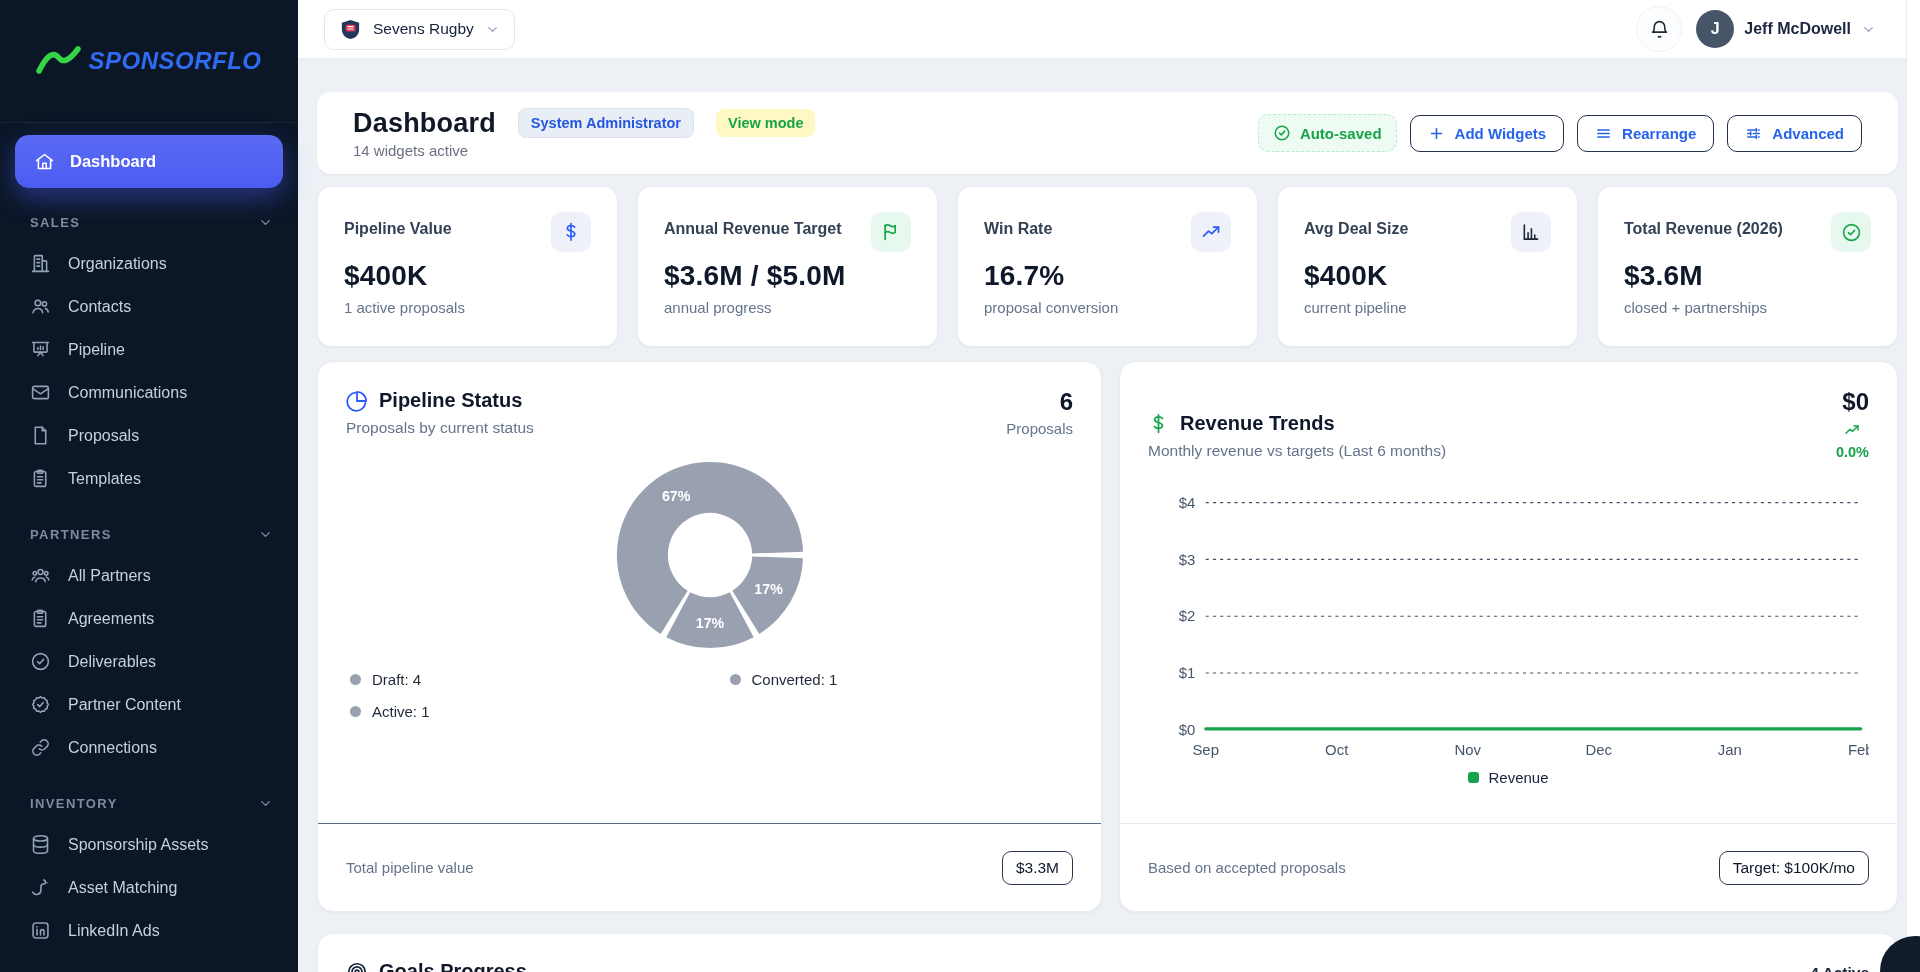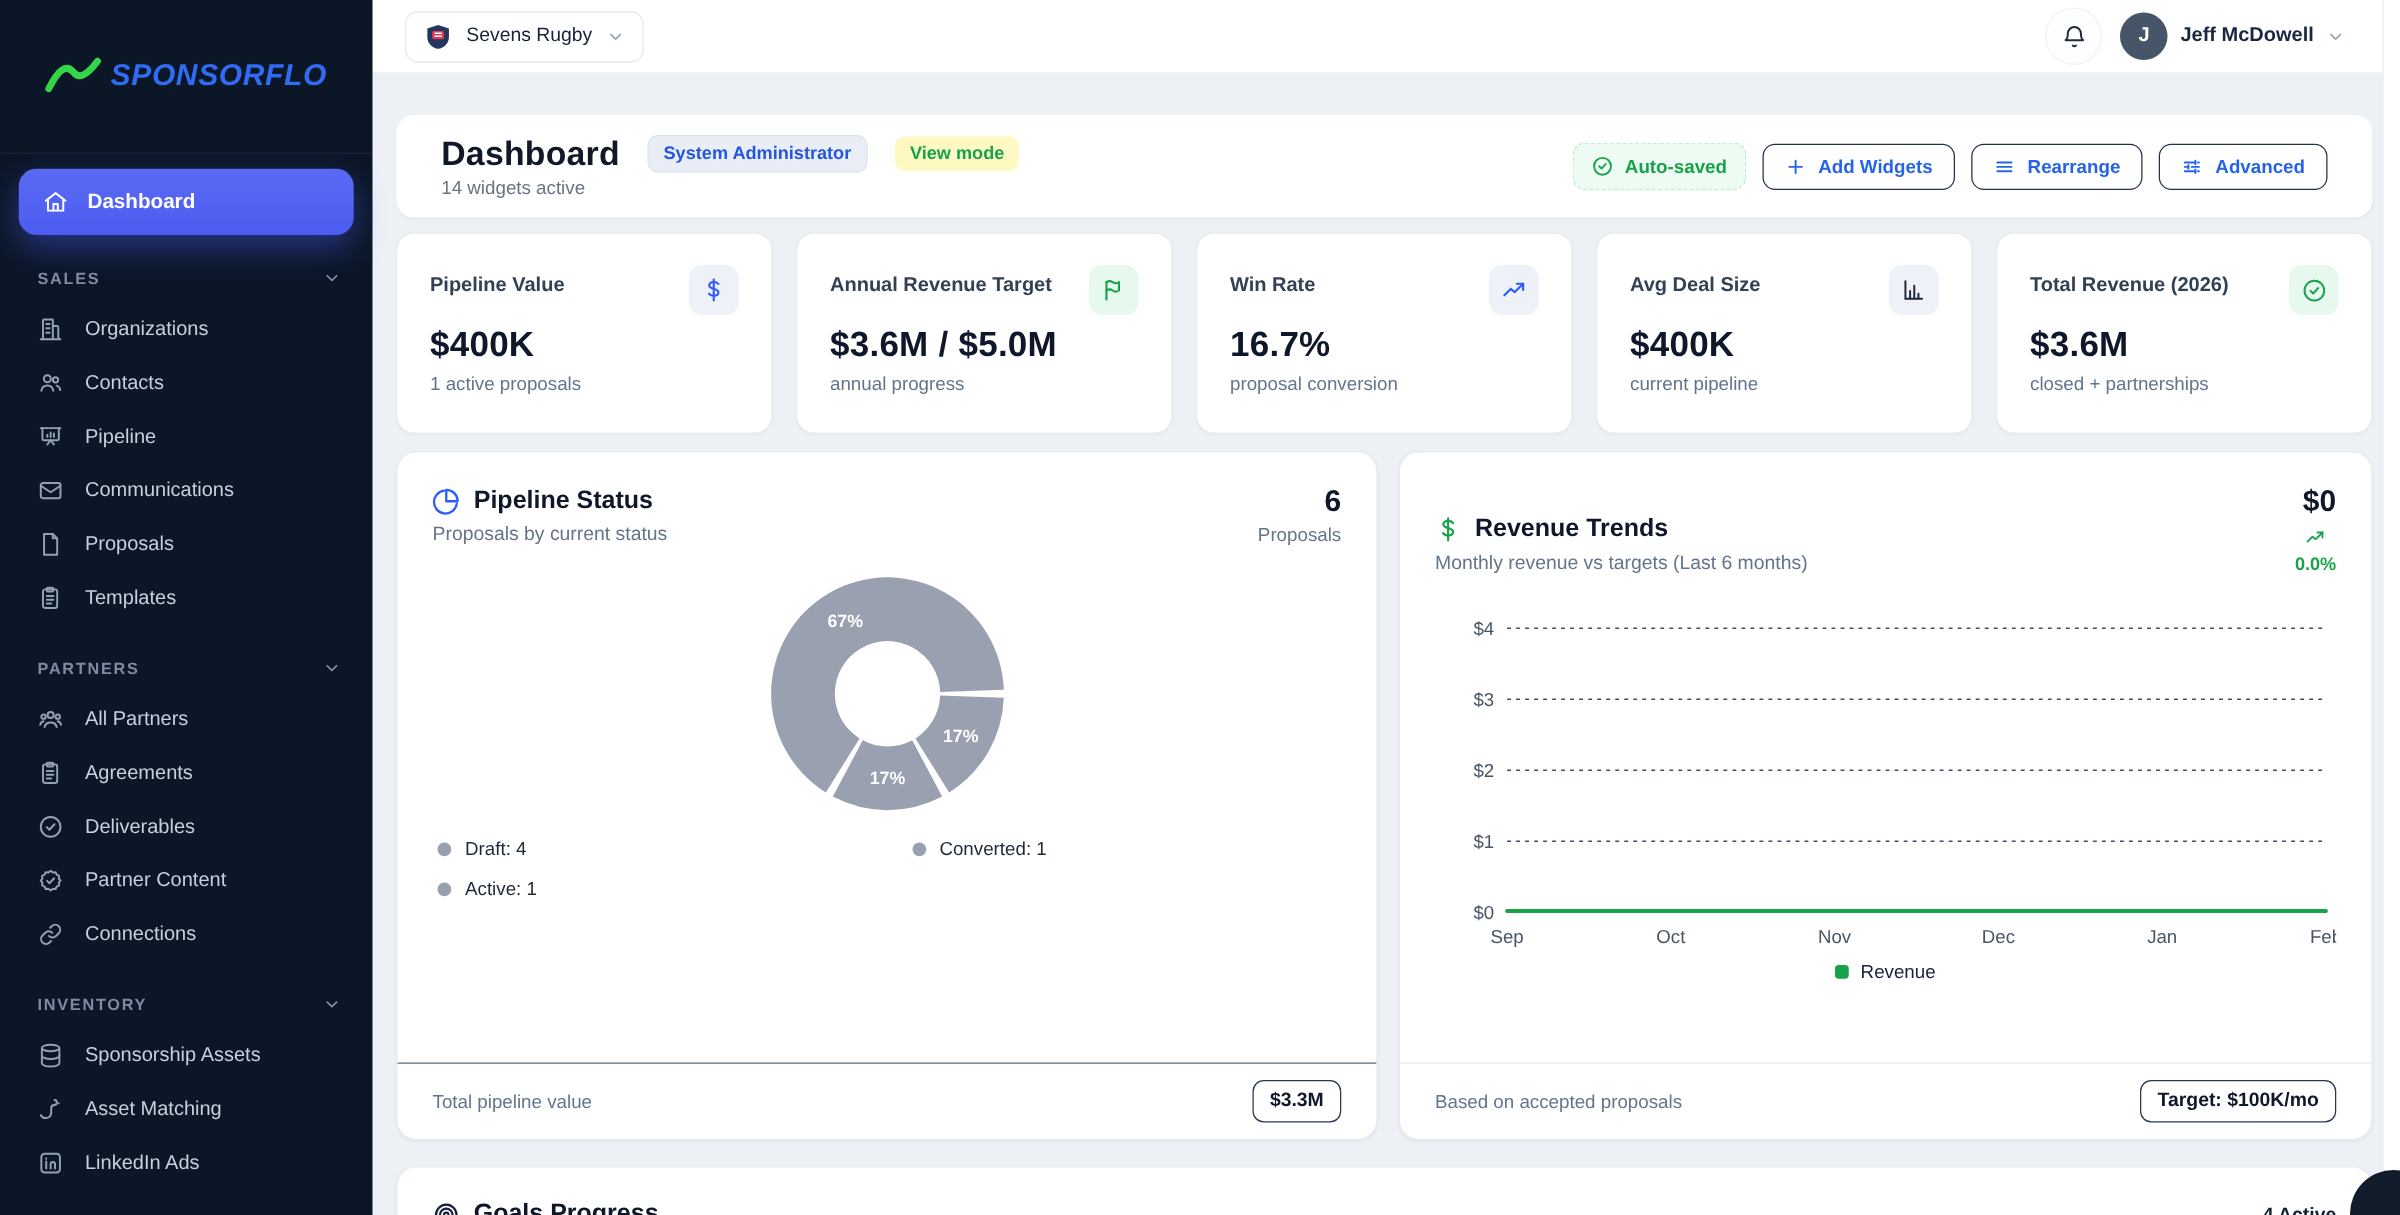--- a/index.html
+++ b/index.html
@@ -68,25 +68,25 @@
   .w-head-right { text-align:right; }
   .w-count { font-size:24px; font-weight:800; color:#0f172a; }
   .w-count-label { font-size:15px; color:#64748b; margin-top:4px; }
   .delta-row { display:flex; align-items:center; justify-content:flex-end; gap:6px; color:#16a34a; font-weight:700; font-size:14.5px; margin-top:6px;flex-direction:column; }
 
   .donut-wrap { display:flex; justify-content:center; margin-top:20px; }
   .pie-legend { margin-top:18px; column-count:2; column-gap:40px; padding:0 4px; }
   .pl-item { display:flex; align-items:center; gap:11px; font-size:15px; color:#1f2937; margin-bottom:15px; break-inside:avoid; }
   .pl-dot { width:11px; height:11px; border-radius:50%; background:#99a1b1; flex:0 0 11px; }
 
-  .w-footer { position:absolute; left:0; right:0; bottom:0; height:61px; display:flex; align-items:center; justify-content:space-between; padding:0 28px; }
+  .w-footer { position:absolute; left:0; right:0; bottom:0; height:88px; display:flex; align-items:center; justify-content:space-between; padding:0 28px; }
   .widget.pipeline .w-footer { border-top:1.5px solid #5b6a80; }
   .widget.revenue .w-footer { border-top:1px solid #e6eaf0; }
   .wf-label { font-size:15px; color:#64748b; }
-  .wf-badge { border:1.6px solid #2b3950; border-radius:9px; padding:7px 13px; font-weight:700; font-size:15.5px; color:#0f172a; background:#fff; }
+  .wf-badge { border:1.6px solid #2b3950; border-radius:9px; padding:7px 13px; font-weight:400; font-size:15.5px; color:#0f172a; background:#fff; }
 
   .line-chart { margin-top:24px; }
   .chart-legend { display:flex; align-items:center; justify-content:center; gap:9px; margin-top:4px; }
   .cl-swatch { width:11px; height:11px; border-radius:3px; background:#16a34a; }
   .cl-label { font-size:15px; color:#16213a; }
 
   
   .goals-card { background:#fff; border:1px solid #e8ecf2; border-radius:16px; height:120px; margin-top:21px; padding:26px 28px; box-shadow:0 1px 3px rgba(16,24,40,.05); display:flex; justify-content:space-between; align-items:flex-start; }
   .goals-badge { font-size:15.5px; font-weight:800; color:#16213a; padding-top:4px; }
 

